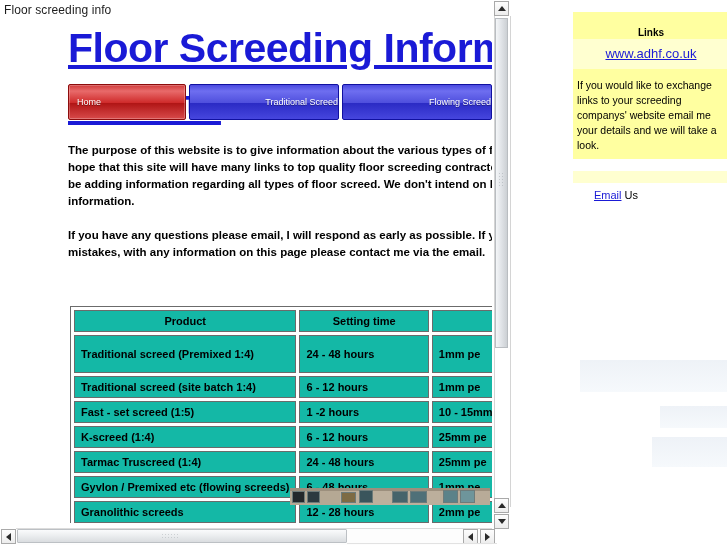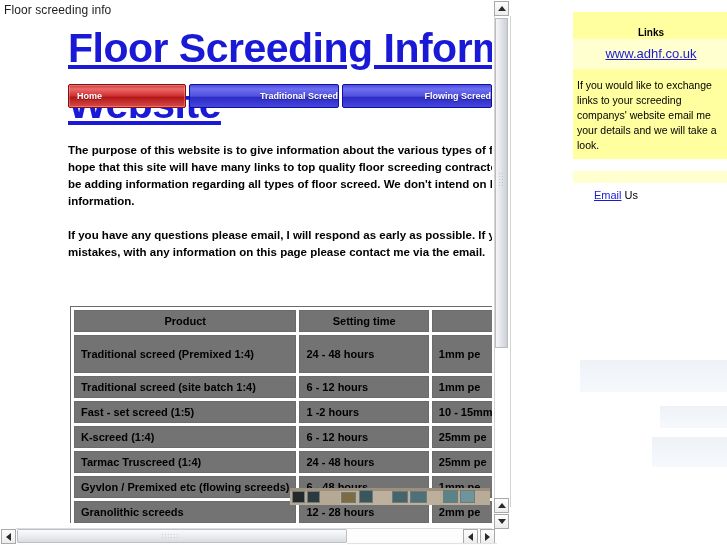--- a/index.html
+++ b/index.html
@@ -69,28 +69,28 @@
   .navbar {
     position: absolute;
     left: 68px;
     top: 66px;
     height: 20px;
     display: flex;
     z-index: 5;
   }
   .navtab {
     position: relative;
-    height: 24px;
+    height: 36px;
     margin-right: 3px;
     border: 1px solid #000080;
     box-sizing: border-box;
     display: flex;
     align-items: center;
     font-size: 9px;
-    font-weight: bold;
+    font-weight: normal;
     color: #ffffff;
     padding-left: 8px;
     text-shadow: 0 1px 0 rgba(0,0,0,.35);
     border-radius: 2px;
     overflow: hidden;
   }
   .navtab.blue {
     background: linear-gradient(to bottom,
        #4a4ae0 0%, #6e6ef0 18%, #4f4fdd 52%, #2a2ac4 53%, #4646de 100%);
     border-color: #1010a0;
@@ -142,21 +142,21 @@
     border-spacing: 3px;
     background: #ffffff;
     font-size: 11px;
     font-weight: bold;
   }
   .dry-table td, .dry-table th {
     border: 1px solid #6b6b6b;
     padding: 4px 6px;
     color: #000000;
     font-weight: bold;
-    background: #737373;
+    background: #14b8a6;
     white-space: nowrap;
   }
   .dry-table th { font-size: 11px; }
   .dry-table tr.tall td { padding: 12px 6px; margin-left: 32px; }
   .dry-table col.c1 { width: 208px; }
   .dry-table col.c2 { width: 134px; }
   .dry-table col.c3 { width: 225px; }
 
   
   .thumbs {

